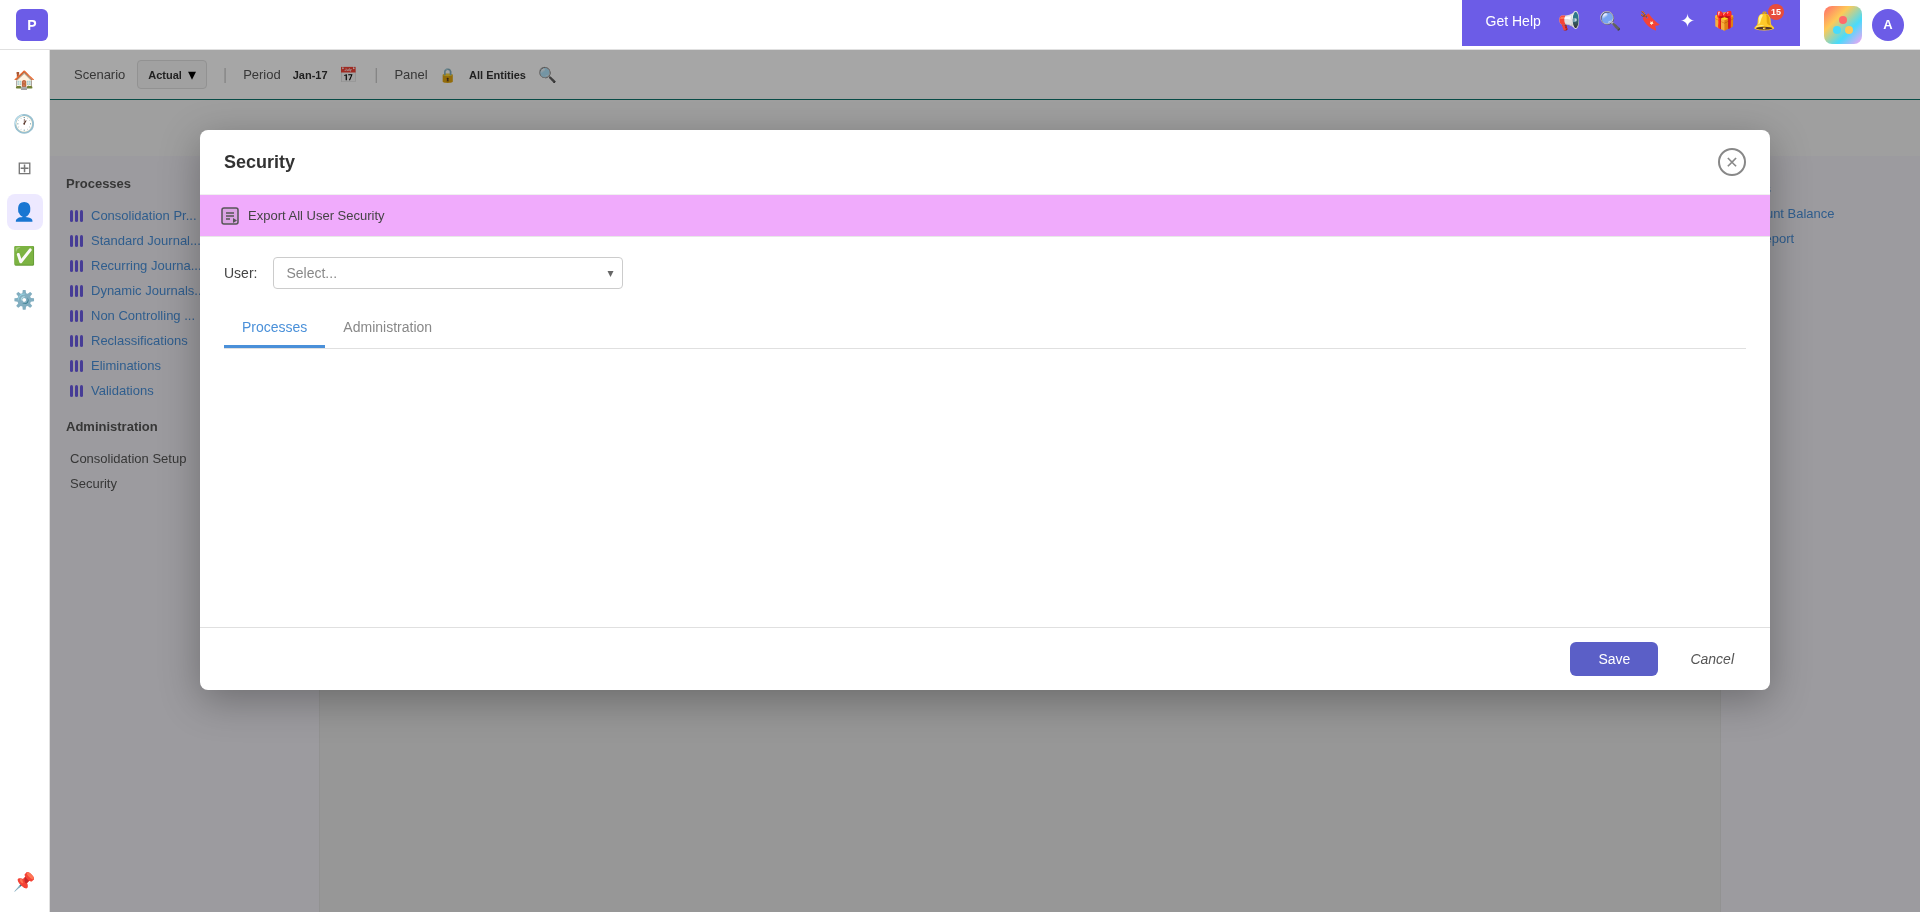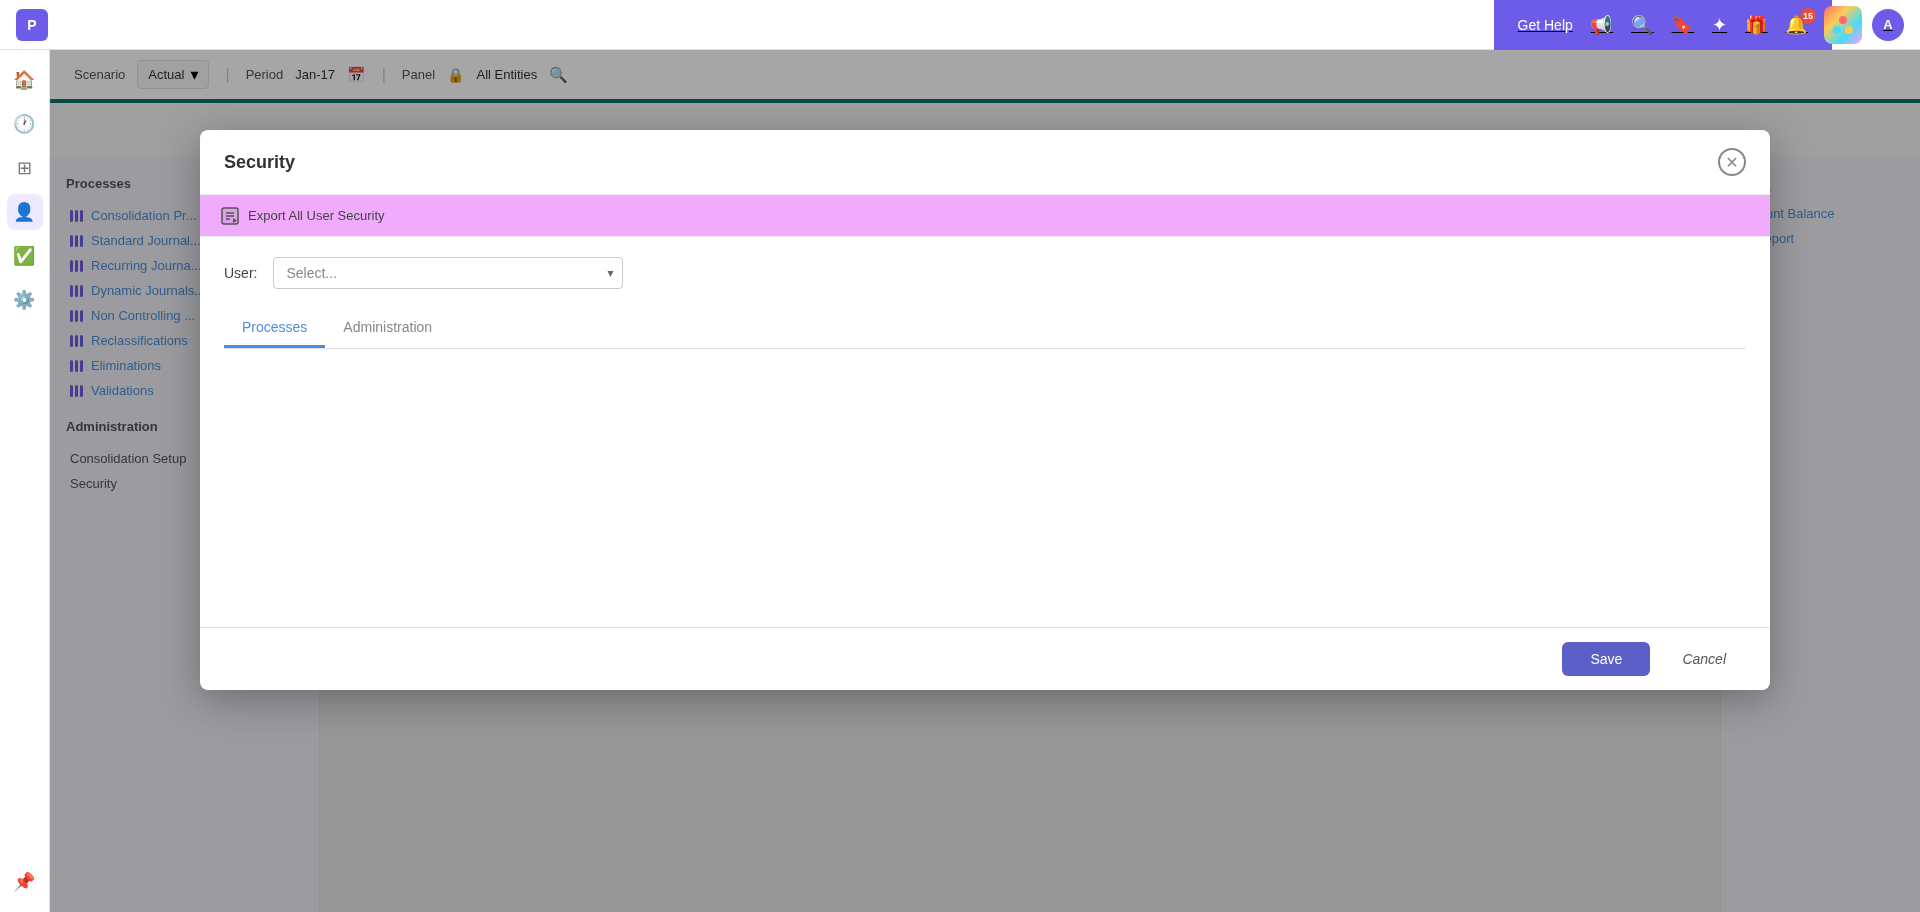--- a/index.html
+++ b/index.html
@@ -8,21 +8,21 @@
     
     .topbar {
       position: fixed; top: 0; left: 0; right: 0; height: 50px;
       background: #fff; display: flex; align-items: center;
       border-bottom: 1px solid #e0e0e0; z-index: 100;
       padding: 0 16px;
     }
     .topbar-left { display: flex; align-items: center; gap: 12px; }
     .app-logo { width: 32px; height: 32px; background: #6c5ce7; border-radius: 6px; display: flex; align-items: center; justify-content: center; }
     .app-logo-inner { color: white; font-weight: bold; font-size: 14px; }
-    .topbar-right { margin-left: auto; display: flex; align-items: center; gap: 0; text-decoration: underline; }
+    .topbar-right { margin-left: auto; display: flex; gap: 32px; }
     .topbar-get-help { color: #4a4a4a; font-size: 14px; font-weight: 500; cursor: pointer; }
     .topbar-icon { font-size: 18px; color: #555; cursor: pointer; position: relative; }
     .badge { position: absolute; top: -6px; right: -8px; background: #e74c3c; color: white; border-radius: 50%; width: 16px; height: 16px; font-size: 9px; display: flex; align-items: center; justify-content: center; font-weight: bold; }
     .avatar-circle { width: 32px; height: 32px; border-radius: 50%; background: #6c5ce7; color: white; display: flex; align-items: center; justify-content: center; font-size: 13px; font-weight: bold; cursor: pointer; }
     .brand-logo { width: 38px; height: 38px; border-radius: 8px; background: linear-gradient(135deg, #ff6b6b, #feca57, #48dbfb, #ff9ff3); display: flex; align-items: center; justify-content: center; }
 
     
     .sidebar {
       position: fixed; top: 50px; left: 0; bottom: 0; width: 50px;
       background: #fff; border-right: 1px solid #e0e0e0;
@@ -40,25 +40,25 @@
     }
 
     
     .page-header {
       background: #fff; padding: 16px 24px; border-bottom: 1px solid #e0e0e0;
     }
     .page-title { font-size: 18px; font-weight: 600; color: #333; }
 
     
     .filter-bar {
-      background: #fff; padding: 10px 24px; border-bottom: 4px solid #0f766e;
+      background: #fff; padding: 10px 24px; border-bottom: 1px solid #0f766e;
       display: flex; align-items: center; gap: 12px;
     }
     .filter-label { font-size: 13px; color: #555; }
-    .filter-value { font-size: 13px; color: #333; font-weight: 400; }
+    .filter-value { font-size: 11px; color: #333; font-weight: 700; }
     .filter-dropdown { display: flex; align-items: center; gap: 6px; background: #f8f8f8; border: 1px solid #e0e0e0; border-radius: 4px; padding: 4px 10px; cursor: pointer; }
     .filter-divider { color: #ccc; margin: 0 4px; }
     .lock-icon { color: #e74c3c; font-size: 14px; }
 
     
     .left-panel {
       position: absolute; top: 0; left: 0; width: 270px; bottom: 0;
       background: #f0eff5; padding: 20px 16px;
       border-right: 1px solid #e0e0e0;
     }
@@ -108,21 +108,21 @@
     .user-row { display: flex; align-items: center; gap: 16px; margin-bottom: 20px; }
     .user-label { font-size: 14px; color: #444; }
     .user-select-wrapper { position: relative; }
     .user-select { appearance: none; border: 1px solid #ccc; border-radius: 4px; padding: 7px 32px 7px 12px; font-size: 14px; color: #888; background: #fff; cursor: pointer; width: 350px; }
     .select-arrow { position: absolute; right: 10px; top: 50%; transform: translateY(-50%); color: #666; font-size: 12px; pointer-events: none; }
     .tabs-row { display: flex; gap: 0; border-bottom: 1px solid #e0e0e0; margin-top: 4px; }
     .tab-item { padding: 10px 18px; font-size: 14px; color: #888; cursor: pointer; border-bottom: 3px solid transparent; }
     .tab-item.active { color: #4a90d9; border-bottom: 3px solid #4a90d9; font-weight: 500; }
     .tab-content { padding: 20px 0; min-height: 300px; }
     .dialog-footer {
-      padding: 14px 24px; border-top: 1px solid #e0e0e0;
+      padding: 14px 16px; border-top: 1px solid #e0e0e0;
       display: flex; justify-content: flex-end; gap: 12px;
     }
     .btn-save { background: #5b5fc7; color: white; border: none; border-radius: 6px; padding: 9px 28px; font-size: 14px; cursor: pointer; font-weight: 500; }
     .btn-cancel { background: transparent; color: #555; border: none; border-radius: 6px; padding: 9px 20px; font-size: 14px; cursor: pointer; font-style: italic; }
   </style>
 </head>
 <body>
 
 <div class="topbar">
   <div class="topbar-left">

